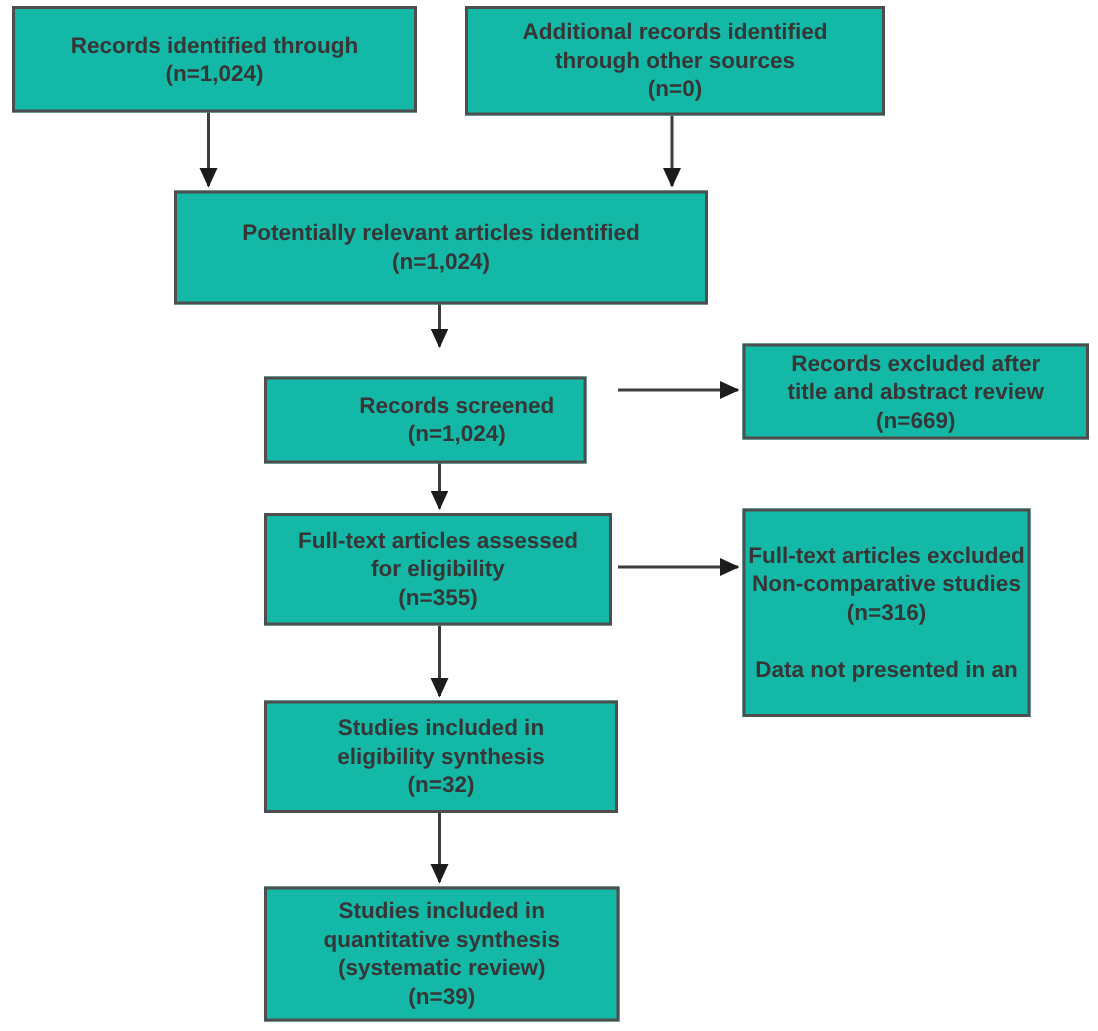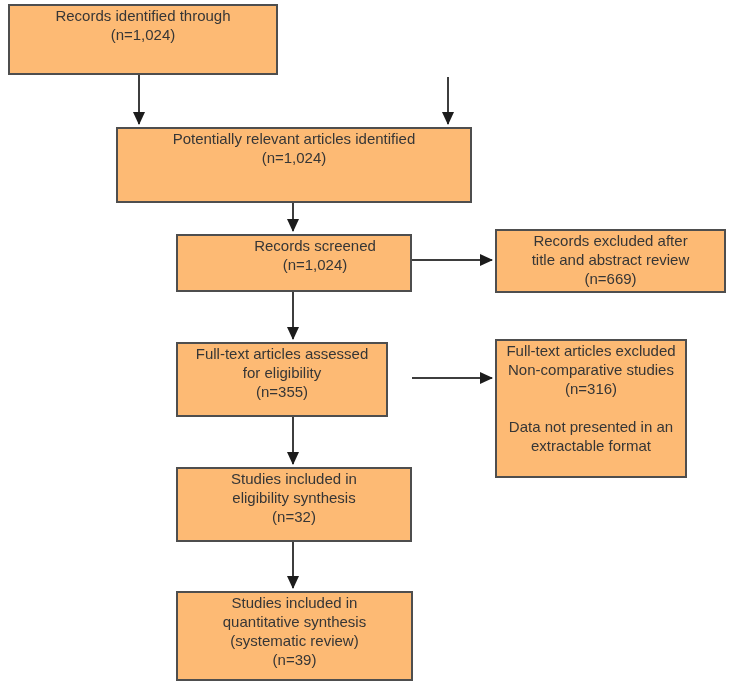--- a/index.html
+++ b/index.html
@@ -12,49 +12,50 @@
     width: 732px;
     height: 687px;
     background: #ffffff;
     font-family: "Liberation Sans", sans-serif;
     overflow: hidden;
   }
   .box {
     position: absolute;
     box-sizing: border-box;
     border: 2px solid #4e4e4e;
-    background: #fdba74;
+    background: #14b8a6;
     color: #363636;
     font-size: 15px;
     line-height: 19px;
     text-align: center;
     display: flex;
     flex-direction: column;
-    justify-content: flex-start;
+    justify-content: center;
     align-items: center;
+    font-weight: bold;
   }
   .box .line {
     min-height: 19px;
     white-space: nowrap;
   }
   .arrows {
     position: absolute;
     left: 0;
     top: 0;
     width: 732px;
     height: 687px;
     pointer-events: none;
   }
   
   #box-medline            { left:   8px; top:   4px; width: 270px; height:  71px; }
   #box-other-sources      { left: 310px; top:   4px; width: 280px; height:  73px; }
   #box-identified         { left: 116px; top: 127px; width: 356px; height:  76px; }
-  #box-screened           { left: 176px; top: 234px; width: 236px; height:  58px; padding-left: 42px; }
+  #box-screened           { left: 176px; top: 251px; width: 215px; height:  58px; padding-left: 42px; }
   #box-excluded-title     { left: 495px; top: 229px; width: 231px; height:  64px; }
-  #box-fulltext-assessed  { left: 176px; top: 342px; width: 212px; height:  75px; }
+  #box-fulltext-assessed  { left: 176px; top: 342px; width: 232px; height:  75px; }
   #box-fulltext-excluded  { left: 495px; top: 339px; width: 192px; height: 139px; }
   #box-qualitative        { left: 176px; top: 467px; width: 236px; height:  75px; }
   #box-quantitative       { left: 176px; top: 591px; width: 237px; height:  90px; }
 </style>
 </head>
 <body>
 
 <div class="canvas">
 
   <svg class="arrows" viewBox="0 0 732 687" xmlns="http://www.w3.org/2000/svg">
@@ -73,20 +74,25 @@
       <line x1="293" y1="417" x2="293" y2="464" marker-end="url(#ah)"></line>
       <line x1="293" y1="542" x2="293" y2="588" marker-end="url(#ah)"></line>
     </g>
   </svg>
 
   <div class="box" id="box-medline">
     <div class="line">Records identified through</div>
     <div class="line">(n=1,024)</div>
   </div>
 
+  <div class="box" id="box-other-sources">
+    <div class="line">Additional records identified</div>
+    <div class="line">through other sources</div>
+    <div class="line">(n=0)</div>
+  </div>
 
   <div class="box" id="box-identified">
     <div class="line">Potentially relevant articles identified</div>
     <div class="line">(n=1,024)</div>
   </div>
 
   <div class="box" id="box-screened">
     <div class="line">Records screened</div>
     <div class="line">(n=1,024)</div>
   </div>
@@ -102,21 +108,20 @@
     <div class="line">for eligibility</div>
     <div class="line">(n=355)</div>
   </div>
 
   <div class="box" id="box-fulltext-excluded">
     <div class="line">Full-text articles excluded</div>
     <div class="line">Non-comparative studies</div>
     <div class="line">(n=316)</div>
     <div class="line"></div>
     <div class="line">Data not presented in an</div>
-    <div class="line">extractable format</div>
   </div>
 
   <div class="box" id="box-qualitative">
     <div class="line">Studies included in</div>
     <div class="line">eligibility synthesis</div>
     <div class="line">(n=32)</div>
   </div>
 
   <div class="box" id="box-quantitative">
     <div class="line">Studies included in</div>

